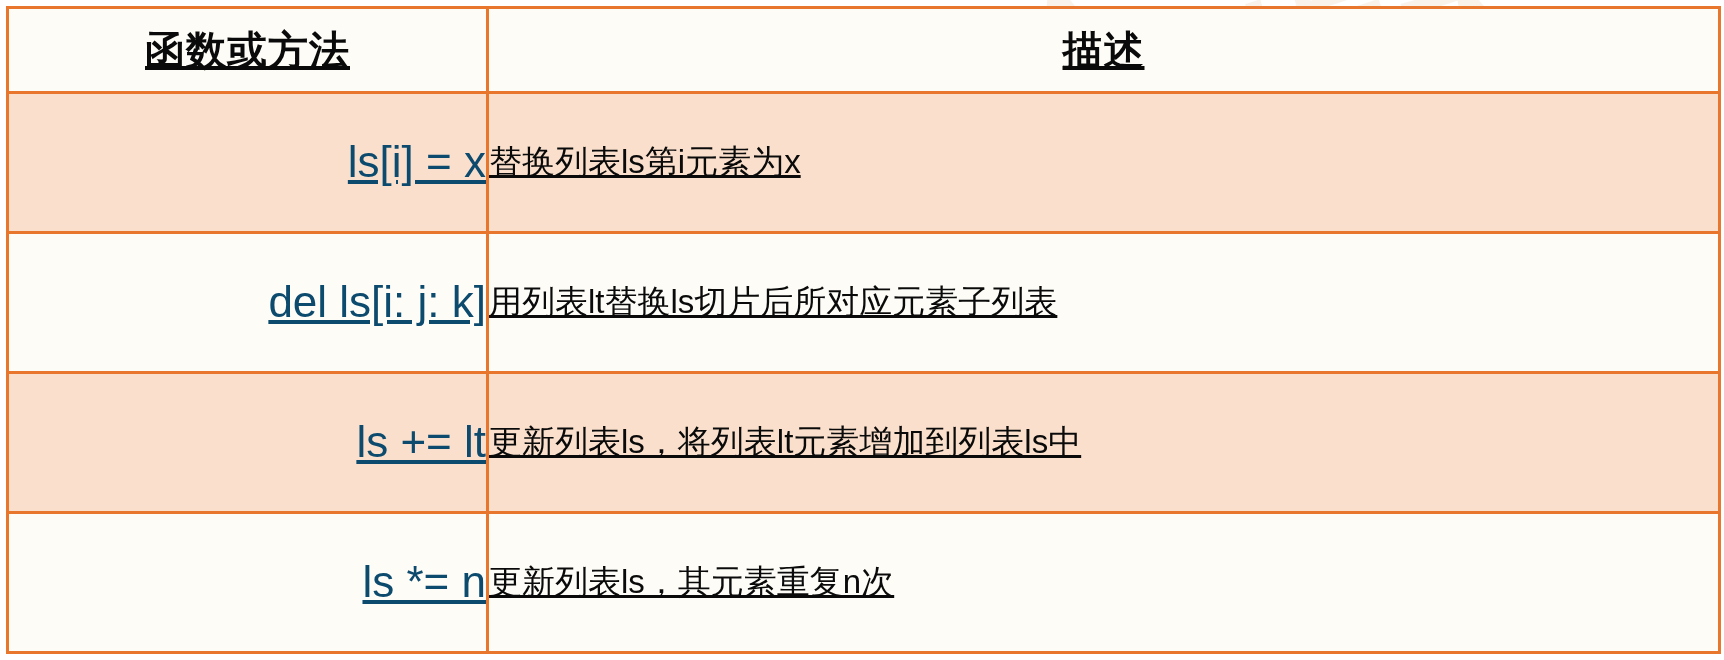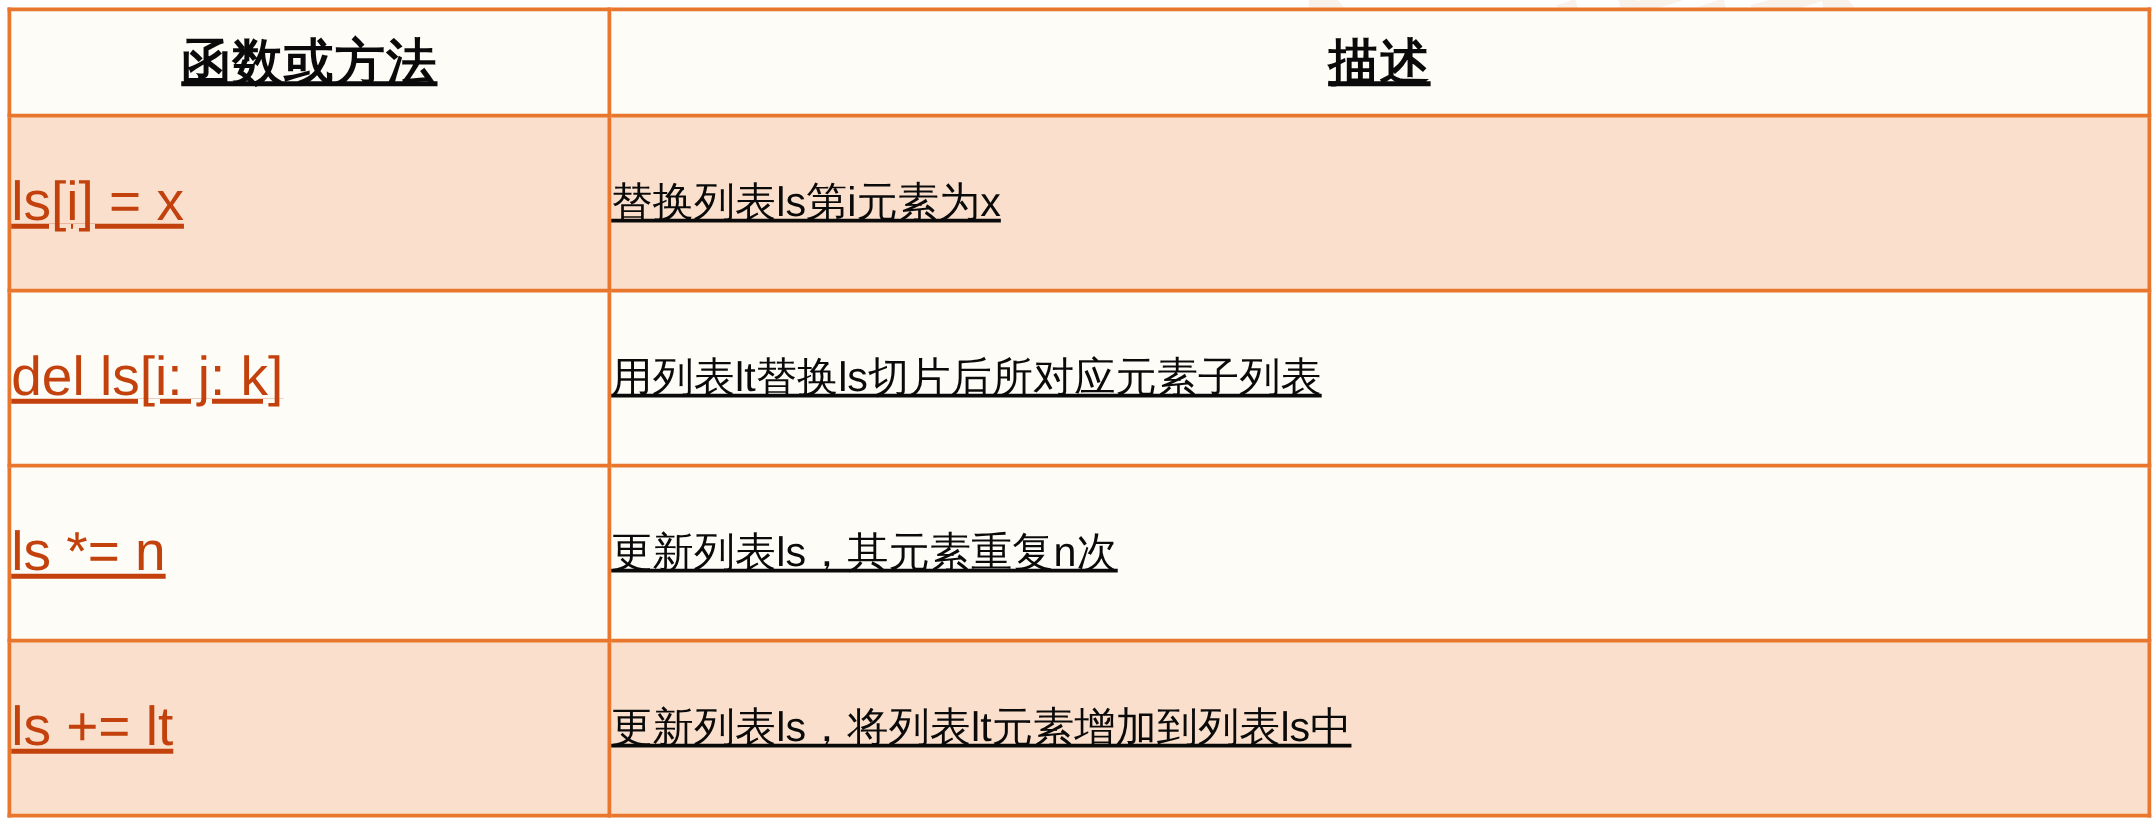--- a/index.html
+++ b/index.html
@@ -85,23 +85,23 @@
     height: 82px;
     background: #FDFCF7;
     font-weight: bold;
     font-size: 40px;
     color: #0A0A0A;
     text-align: center;
     letter-spacing: 1px;
   }
 
   td.cell-sig {
-    text-align: left;
+    text-align: right;
     font-size: 44px;
-    color: #c2410c;
+    color: #0c4a6e;
     font-weight: 400;
     white-space: nowrap;
   }
 
   td.cell-desc {
     text-align: left;
     font-size: 33px;
     color: #0A0A0A;
     font-weight: 400;
     padding-left: 24px;
@@ -137,24 +137,24 @@
     </thead>
     <tbody>
       <tr class="data-row row-band">
         <td class="cell-sig">ls[i] = x</td>
         <td class="cell-desc">替换列表ls第i元素为x</td>
       </tr>
       <tr class="data-row row-plain">
         <td class="cell-sig">del ls[i: j: k]</td>
         <td class="cell-desc">用列表lt替换ls切片后所对应元素子列表</td>
       </tr>
+      <tr class="data-row row-band">
+        <td class="cell-sig">ls += lt</td>
+        <td class="cell-desc">更新列表ls，将列表lt元素增加到列表ls中</td>
+      </tr>
       <tr class="data-row row-plain">
         <td class="cell-sig">ls *= n</td>
         <td class="cell-desc">更新列表ls，其元素重复n次</td>
-      </tr>
-      <tr class="data-row row-band">
-        <td class="cell-sig">ls += lt</td>
-        <td class="cell-desc">更新列表ls，将列表lt元素增加到列表ls中</td>
       </tr>
     </tbody>
   </table>
 
 </div>
 
 </body></html>

